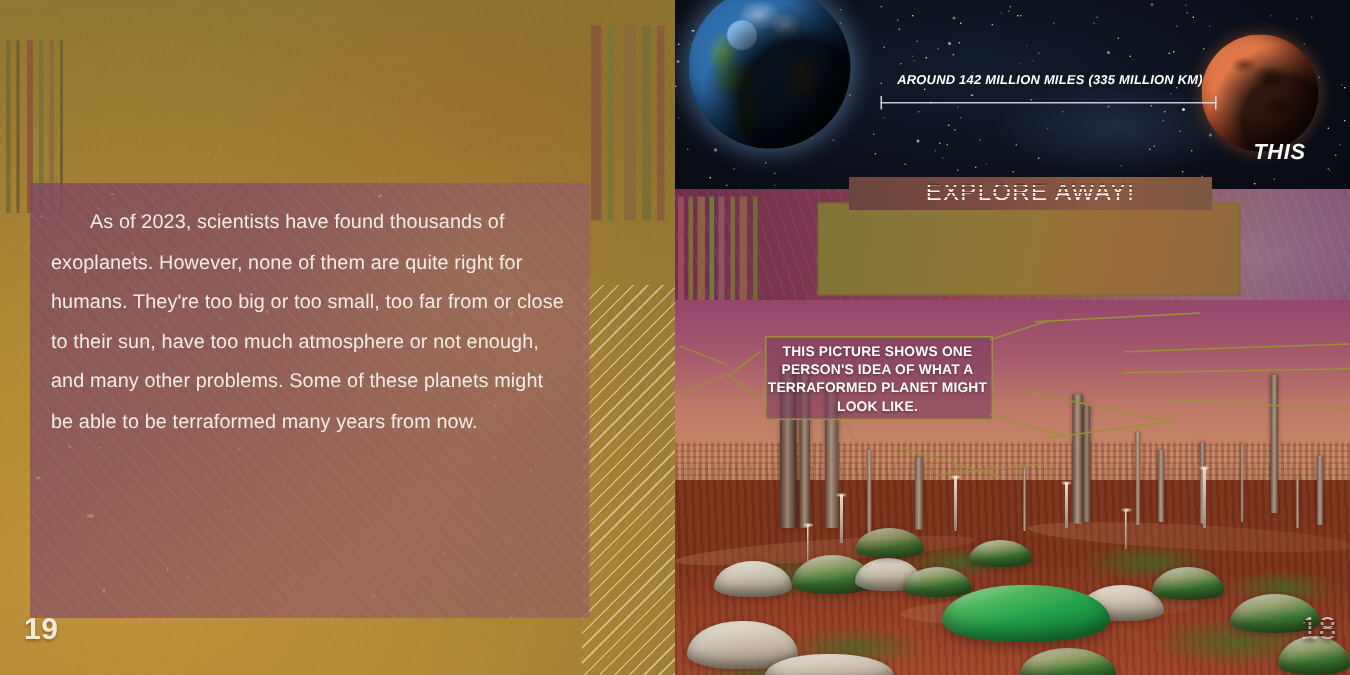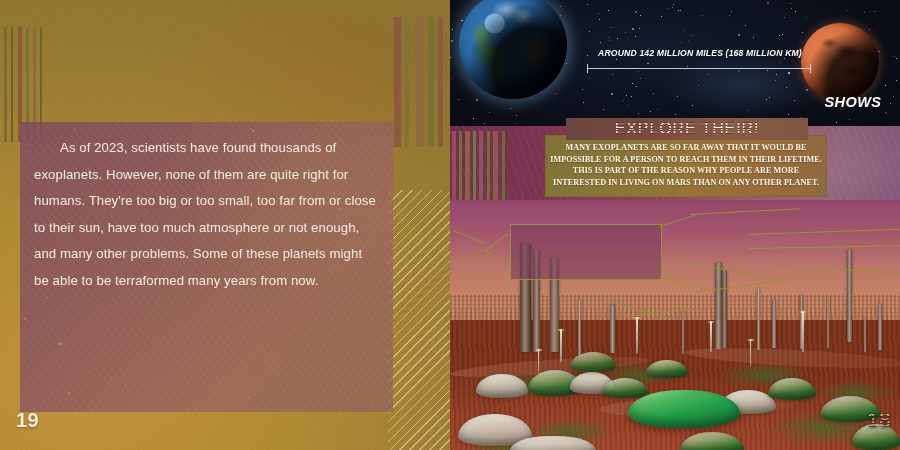--- a/index.html
+++ b/index.html
@@ -436,42 +436,41 @@
           <i style="left: 60.1px; top: 107.9px; width: 1px; height: 1px; opacity: 0.63;"></i>
           <i style="left: 188.4px; top: 71.4px; width: 1px; height: 1px; opacity: 0.39;"></i>
           <i style="left: 131.5px; top: 88.8px; width: 1px; height: 1px; opacity: 0.65;"></i>
           <i style="left: 350.6px; top: 116.5px; width: 1px; height: 1px; opacity: 0.55;"></i>
           <i style="left: 190px; top: 78.4px; width: 1px; height: 1px; opacity: 0.44;"></i>
         </div>
       <div class="nebula"></div>
       <div class="earth"></div>
       <div class="mars"></div>
       <div class="dist-line"></div>
-      <div class="dist-label">AROUND 142 MILLION MILES (168 MILLION KM)</div>
-      <div class="mars-label">SHOWS</div>
+      <div class="dist-label">AROUND 142 MILLION MILES (335 MILLION KM)</div>
+      <div class="mars-label">THIS</div>
     </div>
 
     <div class="explore-band">
       <div class="tex"></div>
       <div class="eb-stripes" id="ebStripes">
           <i style="left: 2px; width: 4px; background: rgb(154, 74, 94);"></i>
           <i style="left: 9px; width: 3px; background: rgb(127, 106, 58);"></i>
           <i style="left: 15px; width: 5px; background: rgb(142, 96, 70);"></i>
           <i style="left: 23px; width: 3px; background: rgb(111, 122, 62);"></i>
           <i style="left: 29px; width: 4px; background: rgb(138, 85, 96);"></i>
           <i style="left: 37px; width: 3px; background: rgb(122, 107, 56);"></i>
           <i style="left: 43px; width: 5px; background: rgb(141, 90, 76);"></i>
           <i style="left: 52px; width: 3px; background: rgb(112, 106, 52);"></i>
         </div>
     </div>
     <div class="explore-box"></div>
     <div class="explore-title">
-      <span>EXPLORE THEIR!</span>
+      <span>EXPLORE AWAY!</span>
     </div>
-    <div class="explore-copy">MANY EXOPLANETS ARE SO FAR AWAY THAT IT WOULD BE IMPOSSIBLE FOR A PERSON TO REACH THEM IN THEIR LIFETIME. THIS IS PART OF THE REASON WHY PEOPLE ARE MORE INTERESTED IN LIVING ON MARS THAN ON ANY OTHER PLANET.</div>
 
     <div class="city">
       <div class="haze"></div>
       <div class="sprawl"></div>
       <div class="ground"></div>
       <div class="grndtex"></div>
       <div id="cityParts">
           <div class="tower" style="left: 70px; top: 44px; width: 11px; height: 108px; background: linear-gradient(90deg, rgb(78, 58, 48), rgb(156, 130, 114) 45%, rgb(109, 86, 74) 75%, rgb(63, 46, 38));"></div>
           <div class="tower" style="left: 83px; top: 50px; width: 7px; height: 102px; background: linear-gradient(90deg, rgb(91, 69, 58), rgb(166, 140, 122) 50%, rgb(89, 68, 55));"></div>
           <div class="tower" style="left: 100px; top: 58px; width: 9px; height: 94px; background: linear-gradient(90deg, rgb(90, 68, 56), rgb(169, 144, 128) 45%, rgb(96, 74, 60));"></div>
@@ -540,18 +539,19 @@
           <div class="co-line" style="left: 300px; top: 34px; width: 150px; transform: rotate(-2deg);"></div>
           <div class="co-line" style="left: 298px; top: 48px; width: 152px; transform: rotate(-1deg);"></div>
           <div class="co-line" style="left: 330px; top: 66px; width: 120px; transform: rotate(3deg);"></div>
           <div class="co-line" style="left: 112px; top: 78px; width: 18px; transform: rotate(62deg); opacity: 0.9;"></div>
           <div class="co-line" style="left: 60px; top: 24px; width: 150px; transform: rotate(0deg); opacity: 0;"></div>
           <div class="co-line" style="left: 150px; top: 98px; width: 70px; transform: rotate(16deg); opacity: 0.85;"></div>
           <div class="co-line" style="left: 176px; top: 116px; width: 70px; transform: rotate(-6deg); opacity: 0.85;"></div>
           <div class="co-line" style="left: 3px; top: 30px; width: 34px; transform: rotate(22deg); opacity: 0.8;"></div>
           <div class="co-line" style="left: 3px; top: 62px; width: 34px; transform: rotate(-22deg); opacity: 0.8;"></div>
         </div>
+      <div class="callout-text">THIS PICTURE SHOWS ONE PERSON'S IDEA OF WHAT A TERRAFORMED PLANET MIGHT LOOK LIKE.</div>
     </div>
 
     <div class="pagenum-right">18</div>
   </div>
 
 </div>
 
 </body></html>

